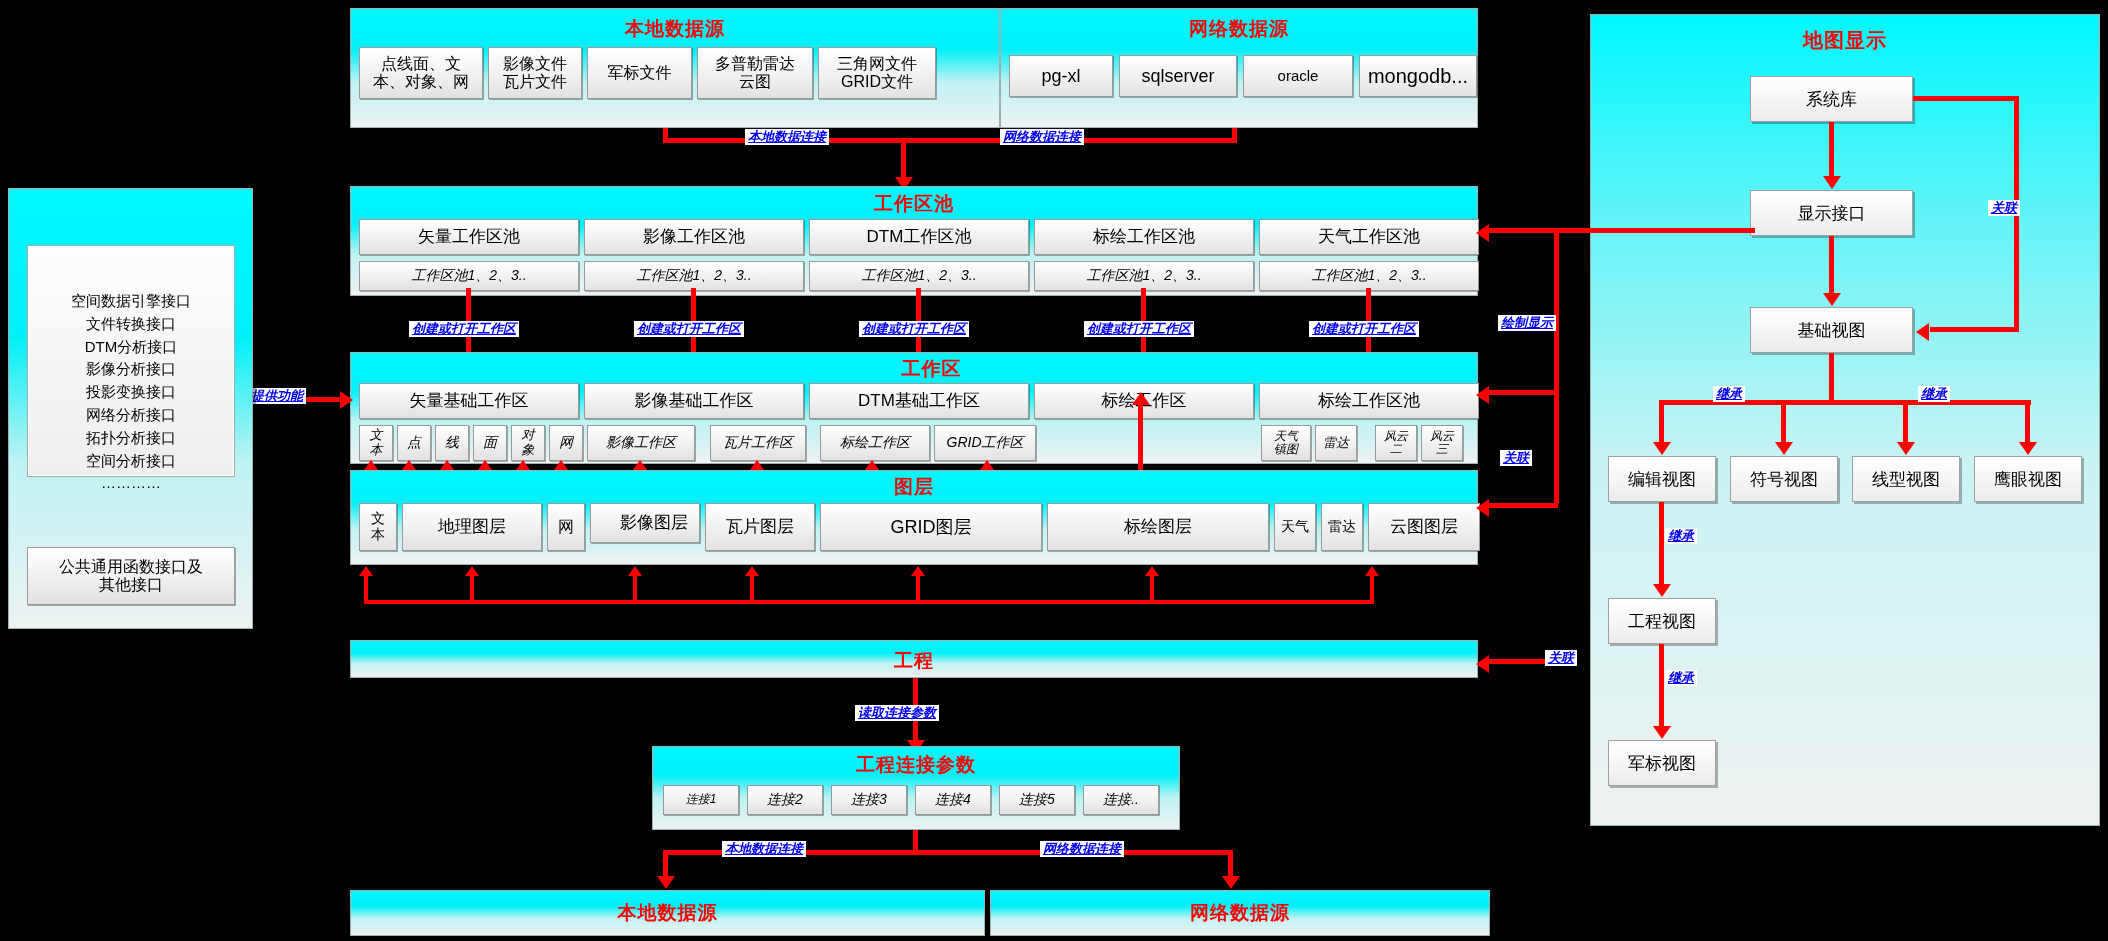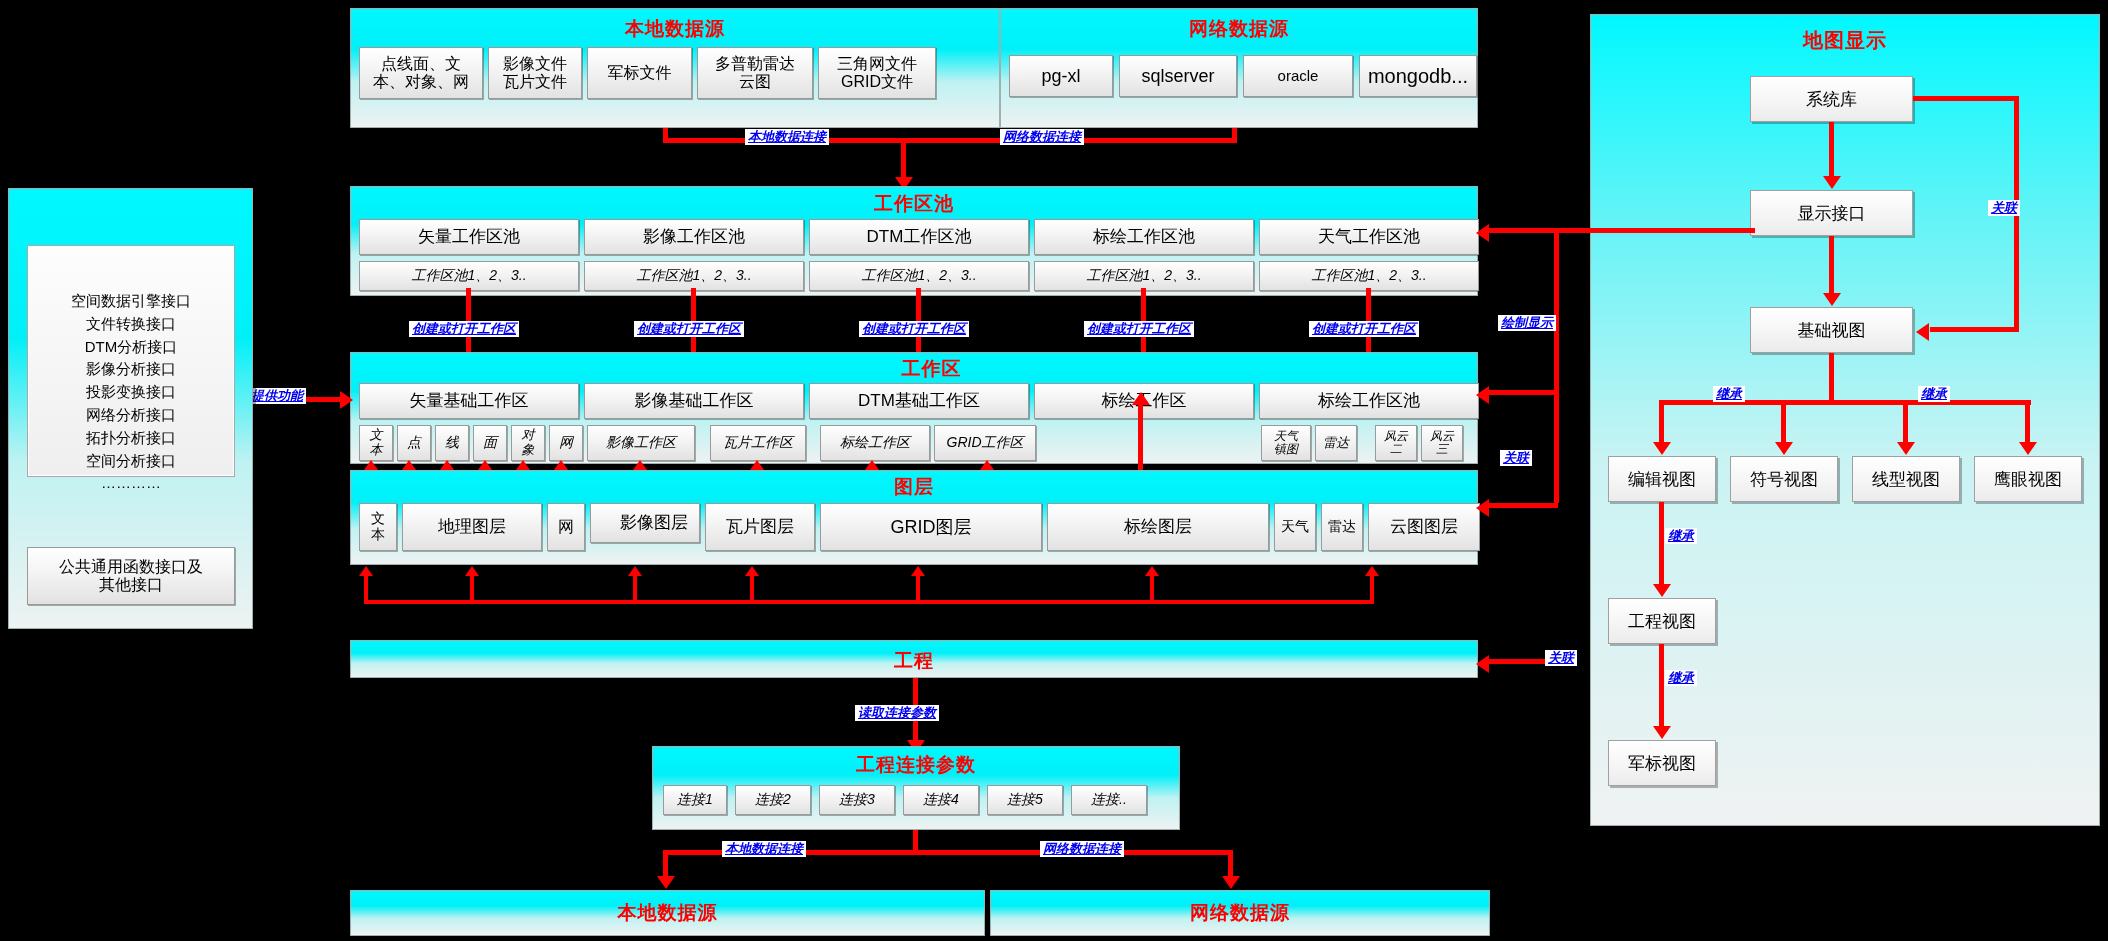--- a/index.html
+++ b/index.html
@@ -254,21 +254,21 @@
     <div class="panel-title" style="font-size:19px; padding-top:7px;">工程</div>
   </div>
 
   <div class="ln" style="left:913px; top:678px; width:5px; height:64px;"></div>
   <div class="arw down" style="left:907px; top:740px;"></div>
   <div class="elabel" style="left:855px; top:705px;">读取连接参数</div>
 
   <div class="panel" style="left:652px; top:746px; width:528px; height:84px;">
     <div class="panel-title" style="font-size:19px; padding-top:5px;">工程连接参数</div>
     <div style="position:absolute; left:10px; top:38px; display:flex; gap:8px;">
-      <div class="box italic" style="width:64px;height:30px;font-size:14px;">连接1</div>
+      <div class="box italic" style="width:76px;height:30px;font-size:12px;">连接1</div>
       <div class="box italic" style="width:76px;height:30px;font-size:14px;">连接2</div>
       <div class="box italic" style="width:76px;height:30px;font-size:14px;">连接3</div>
       <div class="box italic" style="width:76px;height:30px;font-size:14px;">连接4</div>
       <div class="box italic" style="width:76px;height:30px;font-size:14px;">连接5</div>
       <div class="box italic" style="width:76px;height:30px;font-size:14px;">连接..</div>
     </div>
   </div>
 
   <div class="ln" style="left:913px; top:830px; width:5px; height:22px;"></div>
   <div class="ln" style="left:663px; top:850px; width:255px; height:5px;"></div>

